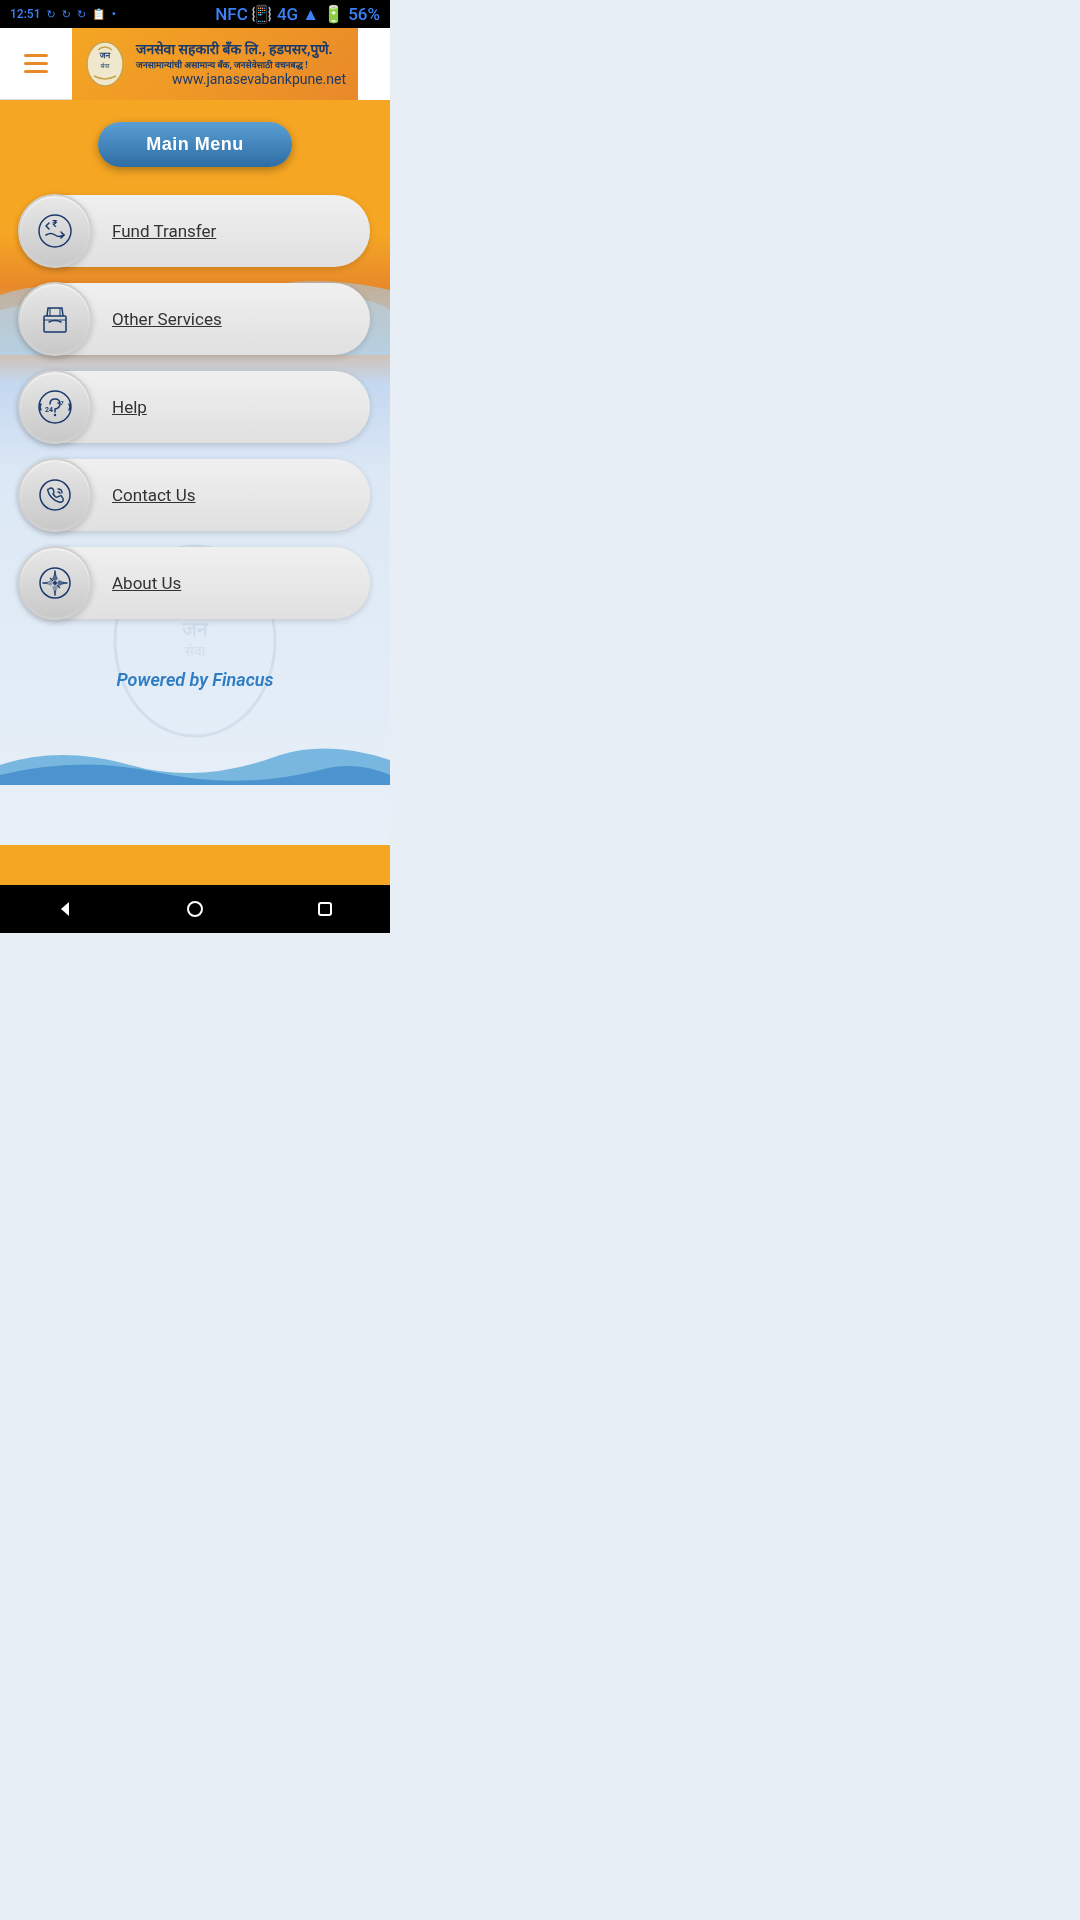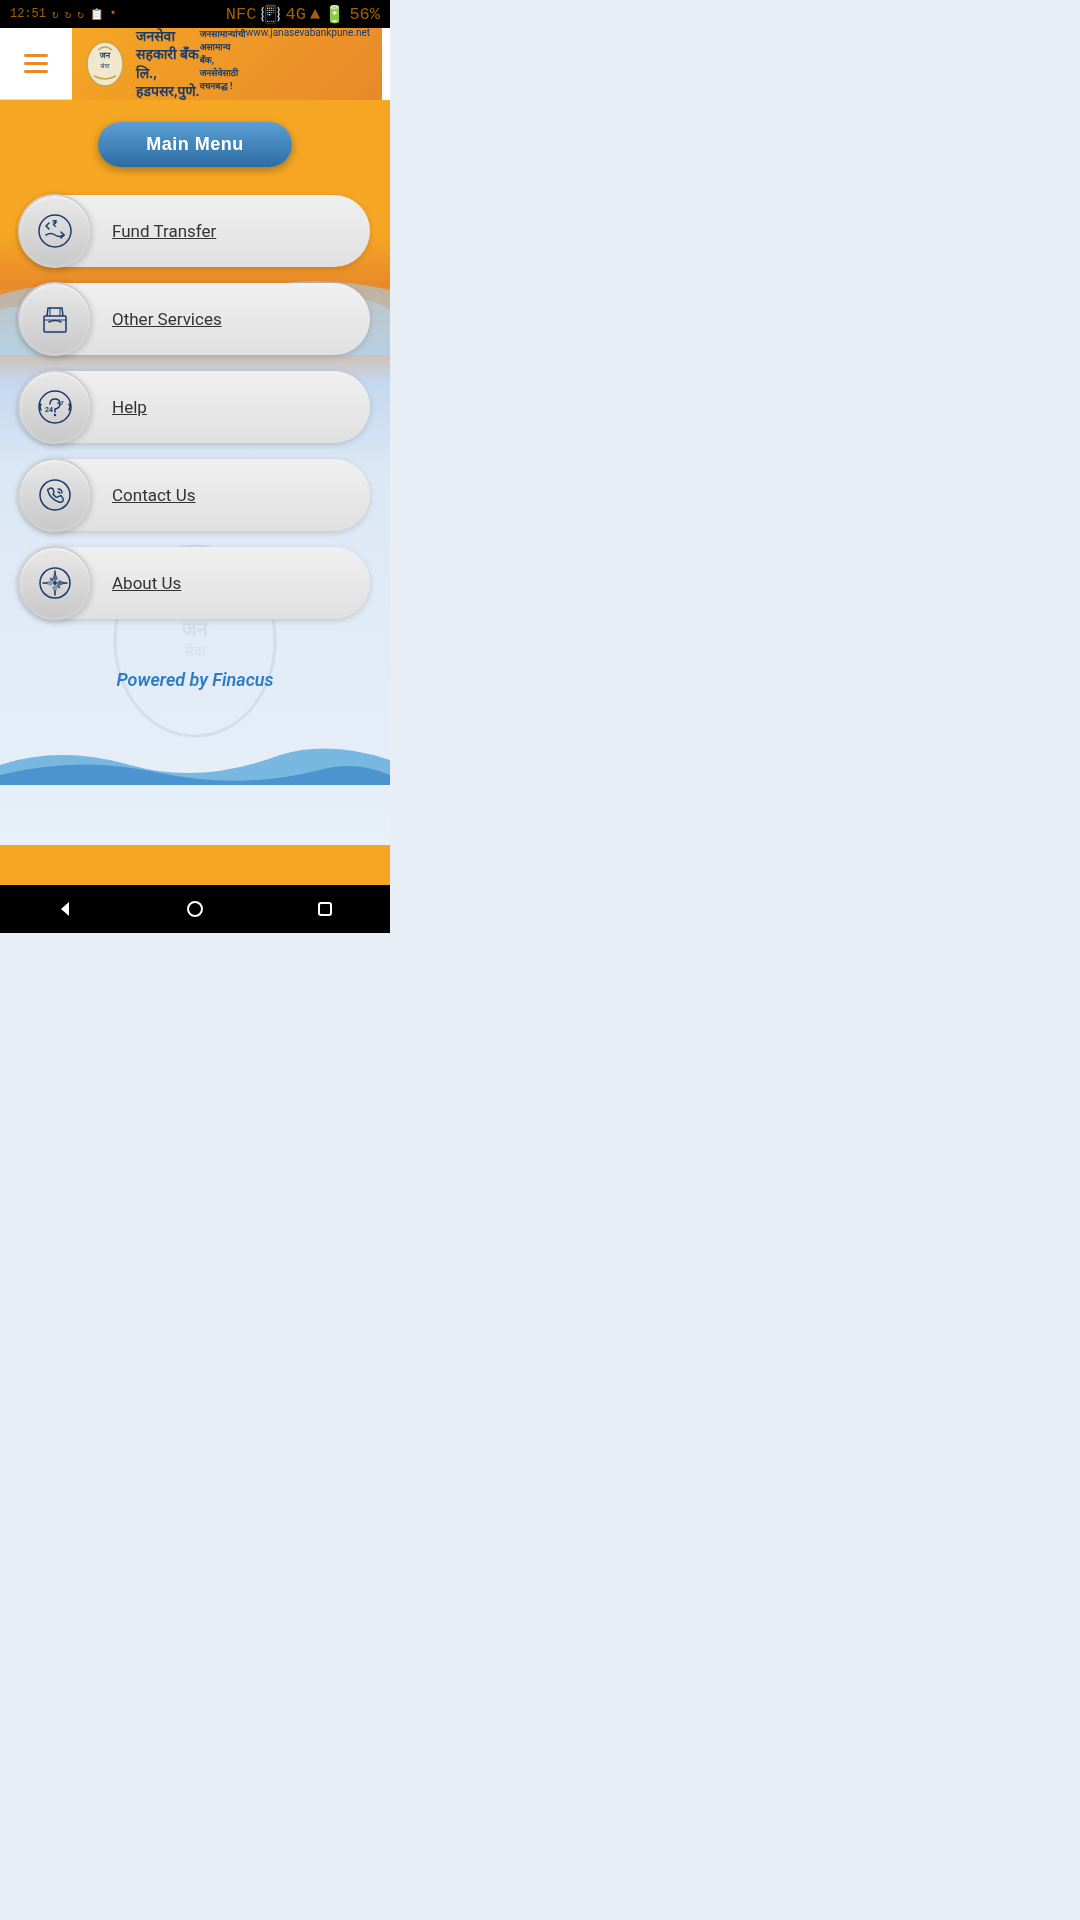--- a/index.html
+++ b/index.html
@@ -16,24 +16,23 @@
 
     
     .status-bar {
       width: 100%;
       height: 28px;
       background: #000;
       display: flex;
       align-items: center;
       justify-content: space-between;
       padding: 0 10px;
-      color: #a16207;
+      color: #3b82f6;
       font-size: 12px;
       font-weight: 500;
-      font-family: Liberation Mono, monospace;
     }
     .status-left { display: flex; align-items: center; gap: 6px; }
     .status-right { display: flex; align-items: center; gap: 4px; font-size: 17px; }
 
     
     .header {
       width: 100%;
       height: 72px;
       background: #fff;
       display: flex;
@@ -70,36 +69,37 @@
       padding: 0 12px;
       gap: 10px;
     }
     .bank-logo {
       width: 42px;
       height: 52px;
       flex-shrink: 0;
     }
     .bank-text-block {
       display: flex;
-      flex-direction: row;
+      flex-direction: column;
     }
     .bank-name {
       font-size: 14px;
       font-weight: 700;
       color: #1a3a6b;
       line-height: 1.3;
     }
     .bank-tagline {
       font-size: 9px;
       color: #1a3a6b;
       font-weight: 700;
     }
     .bank-website {
-      font-size: 10px;
+      font-size: 14px;
       color: #1a3a6b;
+      margin-left: 36px;
     }
     .header-right-space {
       width: 60px;
       height: 72px;
       background: #fff;
       flex-shrink: 0;
     }
 
     
     .main-bg {

